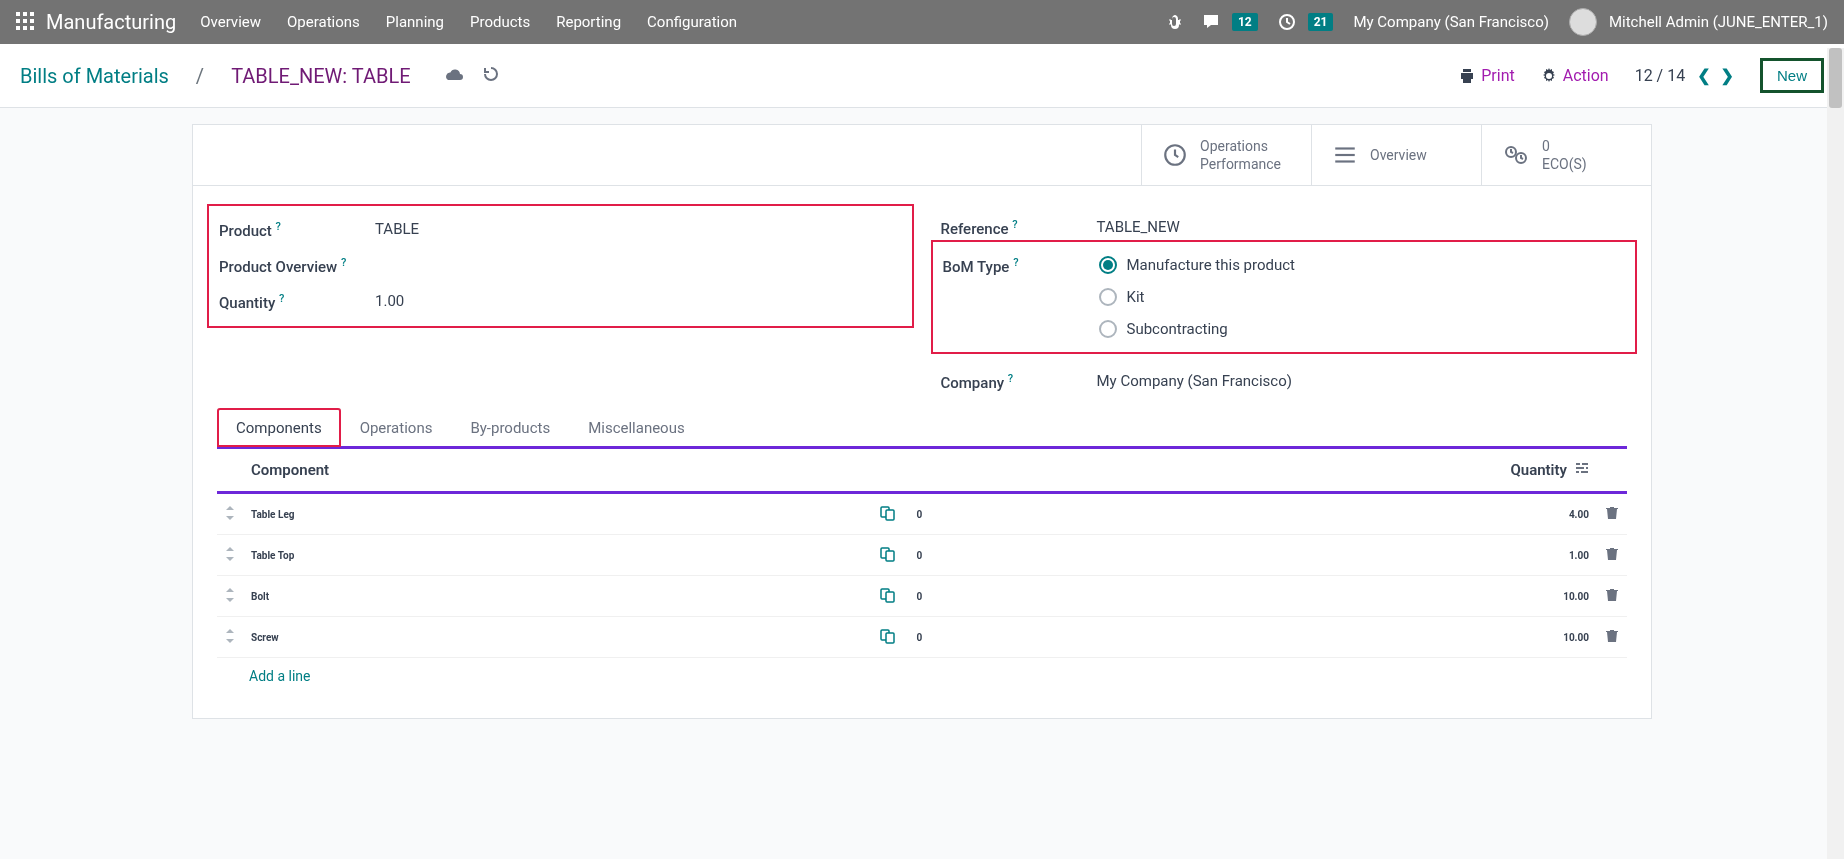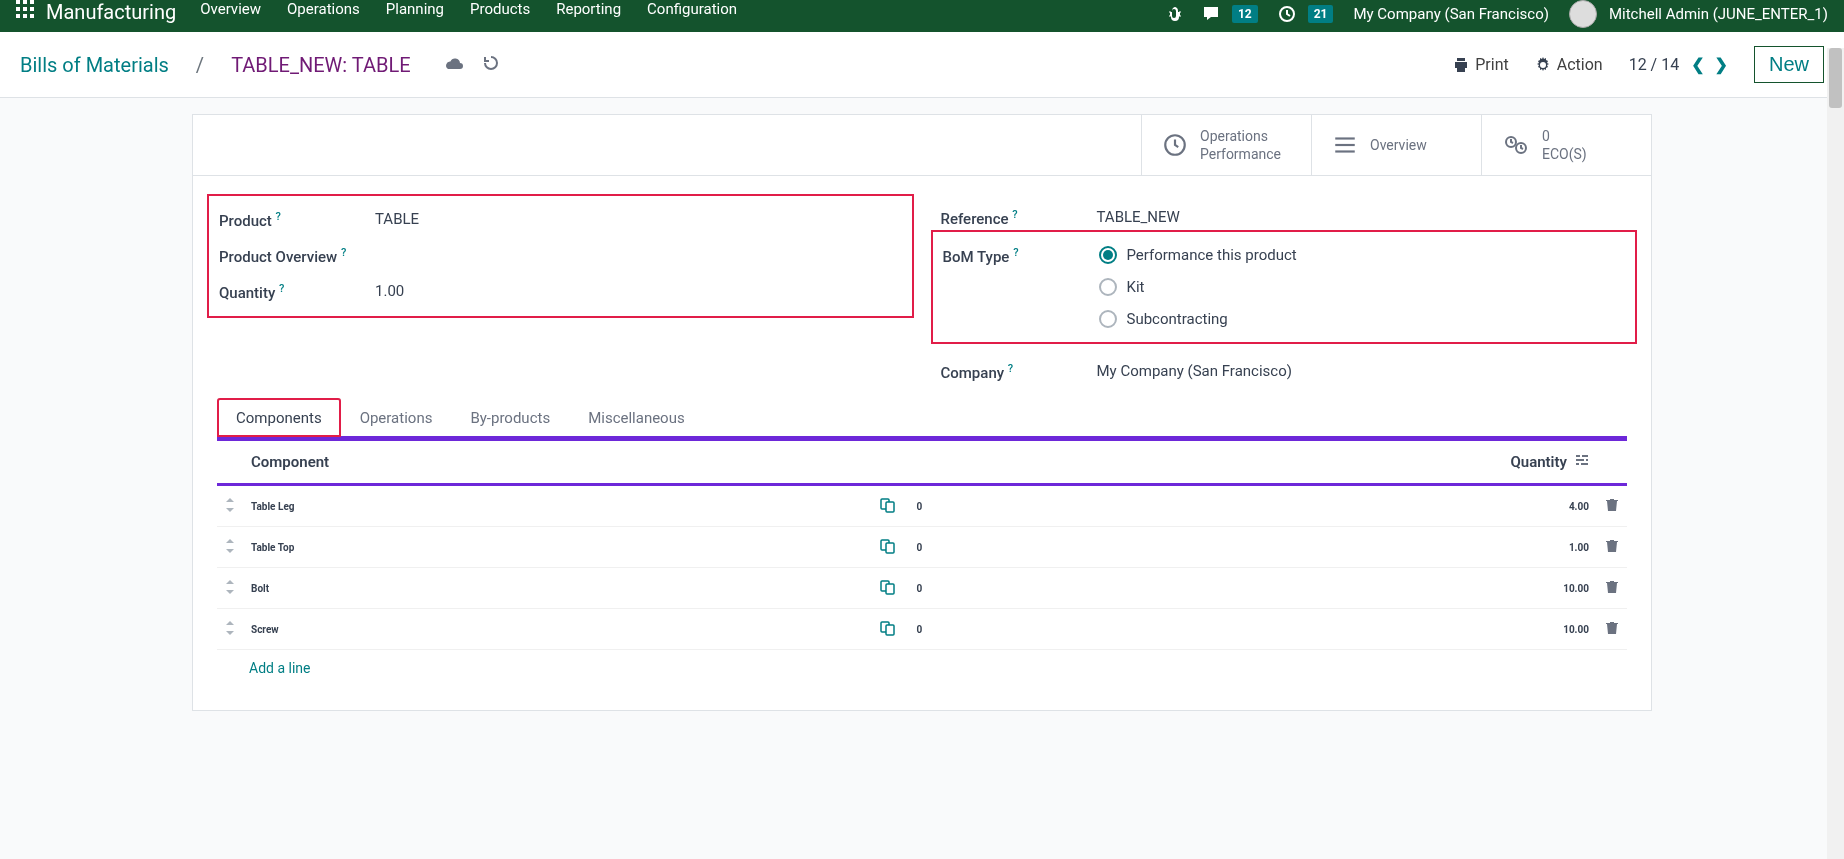--- a/index.html
+++ b/index.html
@@ -1,42 +1,42 @@
 <!DOCTYPE html>
 <html><head>
   <meta charset="utf-8">
   <style>
     * { box-sizing: border-box; margin: 0; padding: 0; }
     body { font-family: -apple-system, BlinkMacSystemFont, "Segoe UI", Roboto, sans-serif; font-size: 14px; color: #374151; background: #f9fafb; width: 1844px; }
     
     
-    .topnav { background: #14532d; height: 32px; display: flex; align-items: flex-start; padding: 0 16px; color: #fff; }
+    .topnav { background: #737373; height: 44px; display: flex; align-items: center; padding: 0 16px; color: #fff; }
     .apps-icon { margin-right: 12px; cursor: pointer; }
     .brand { font-size: 20px; margin-right: 24px; }
     .nav-menu { display: flex; gap: 26px; flex: 1; }
     .nav-item { color: #fff; cursor: pointer; font-size: 15px; }
     .nav-right { display: flex; align-items: center; gap: 20px; }
     .nav-right-item { display: flex; align-items: center; gap: 12px; cursor: pointer; color: #fff; font-size: 15px; }
     .badge { background: #017e84; color: #fff; font-size: 12px; padding: 2px 6px; border-radius: 2px; font-weight: bold; }
     .avatar { width: 28px; height: 28px; border-radius: 50%; background: #ddd; display: inline-block; border: 1px solid #aaa; }
     
     
     .control-panel { background: #fff; padding: 14px 20px; border-bottom: 1px solid #dee2e6; display: flex; align-items: center; justify-content: space-between; }
     .breadcrumb { font-size: 20px; display: flex; align-items: center; gap: 27px; }
     .breadcrumb a { color: #017e84; text-decoration: none; }
     .breadcrumb-sep { color: #6c757d; }
     .breadcrumb-cur { color: #701a75; }
     .bc-icons { display: flex; gap: 18px; margin-left: 6px; }
     .bc-icons span { color: #6c757d; cursor: pointer; }
     .cp-right { display: flex; align-items: center; gap: 26px; font-size: 16px; color: #374151; }
-    .cp-btn { display: flex; align-items: center; gap: 6px; cursor: pointer; color: #404040; }
+    .cp-btn { display: flex; align-items: center; gap: 6px; cursor: pointer; color: #a21caf; }
     .pager { display: flex; align-items: flex-end; gap: 12px; }
     .pager-arrows { display: flex; gap: 10px; }
     .pager-arrows span { color: #017e84; cursor: pointer; font-weight: bold; }
-    .btn-new { border: 1px solid #14532d; color: #017e84; padding: 6px 14px; background: #fff; cursor: pointer; font-size: 20px; font-weight: 500; }
+    .btn-new { border: 3px solid #14532d; color: #017e84; padding: 6px 14px; background: #fff; cursor: pointer; font-size: 15px; font-weight: 500; }
     
     
     .main-wrap { padding: 16px 50px; }
     .form-sheet { background: #fff; border: 1px solid #dee2e6; max-width: 1460px; margin: 0 auto; }
     
     
     .stat-buttons { display: flex; justify-content: flex-end; border-bottom: 1px solid #dee2e6; }
     .stat-btn { border-left: 1px solid #dee2e6; padding: 12px 20px; display: flex; align-items: center; gap: 12px; cursor: pointer; min-width: 170px; }
     .stat-btn .sb-text { display: flex; flex-direction: column; font-size: 14px; color: #6b7280; line-height: 1.3; }
     .stat-btn svg { color: #6b7280; }
@@ -51,21 +51,21 @@
     .radio-group { display: flex; flex-direction: column; gap: 14px; }
     .radio-item { display: flex; align-items: center; gap: 10px; cursor: pointer; font-size: 15px; }
     .radio-circle { width: 18px; height: 18px; border: 2px solid #adb5bd; border-radius: 50%; display: flex; align-items: center; justify-content: center; }
     .radio-circle.checked { border-color: #017e84; }
     .radio-circle.checked::after { content: ''; width: 10px; height: 10px; background: #017e84; border-radius: 50%; }
     
     .highlight-box { border: 2px solid #e11d48; padding: 6px 10px; margin: -6px -10px 10px; }
     
     
     .tabs-wrap { padding: 0 24px 24px; }
-    .tabs-row { display: flex; border-bottom: 5px solid #6d28d9; text-align: center; }
+    .tabs-row { display: flex; border-bottom: 3px solid #6d28d9; text-align: center; }
     .tab { padding: 10px 18px; border: 1px solid transparent; border-bottom: none; cursor: pointer; font-size: 15px; color: #6b7280; margin-bottom: -1px; }
     .tab.active { border-color: #dee2e6; background: #fff; color: #374151; border-radius: 3px 3px 0 0; }
     .tab.hl { outline: 2px solid #e11d48; outline-offset: -2px; }
     
     
     .comp-table { width: 100%; border-collapse: collapse; }
     .comp-table th { text-align: left; padding: 12px 8px; border-bottom: 3px solid #6d28d9; font-weight: 600; color: #374151; font-size: 15px; }
     .comp-table th.qty { text-align: right; }
     .comp-table td { padding: 10px 8px; border-bottom: 1px solid #f0f0f0; font-size: 10px; font-weight: bold; }
     .comp-table td.qty { text-align: right; }
@@ -235,21 +235,21 @@
         <div class="form-group">
           <span class="form-label"><span>Reference</span> <sup>?</sup></span>
           <span class="form-value">TABLE_NEW</span>
         </div>
         <div class="highlight-box">
           <div class="form-group">
             <span class="form-label"><span>BoM Type</span> <sup>?</sup></span>
             <div class="radio-group">
               <label class="radio-item">
                   <span class="radio-circle checked"></span>
-                  <span>Performance this product</span>
+                  <span>Manufacture this product</span>
                 </label>
               <label class="radio-item">
                   <span class="radio-circle"></span>
                   <span>Kit</span>
                 </label>
               <label class="radio-item">
                   <span class="radio-circle"></span>
                   <span>Subcontracting</span>
                 </label>
             </div>

